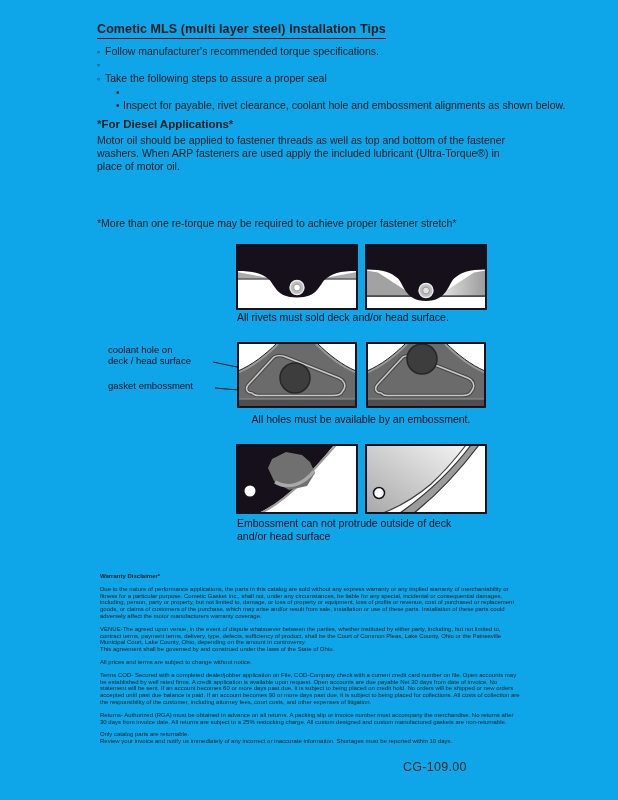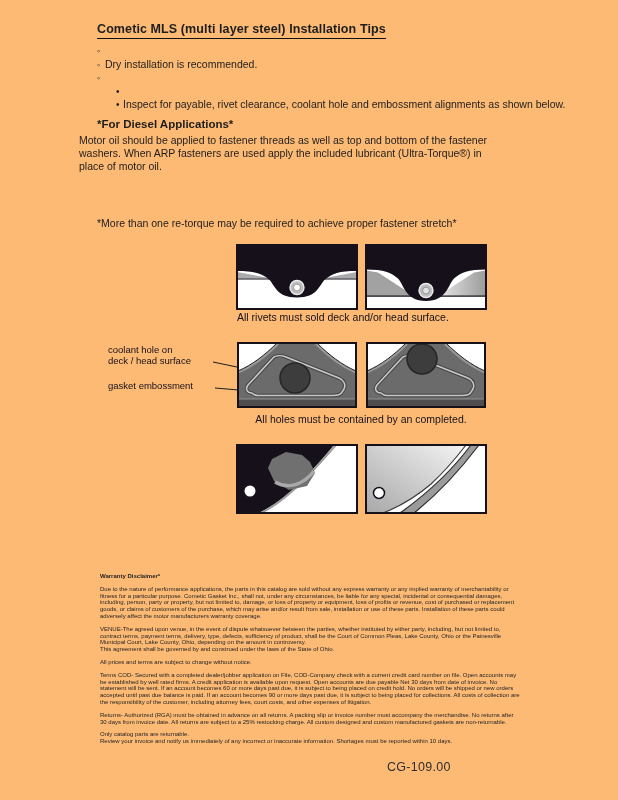--- a/index.html
+++ b/index.html
@@ -1,21 +1,21 @@
 <!DOCTYPE html>
 <html><head>
 <meta charset="utf-8">
 <style>
   * { margin: 0; padding: 0; box-sizing: border-box; }
   html, body { background: #e8e8e8; }
   .page {
     position: relative;
     width: 618px;
     height: 800px;
-    background: #fdba74;
+    background: #0ea5e9;
     color: #1d1d1d;
     font-family: "Liberation Sans", sans-serif;
     overflow: hidden;
     margin: 0 auto;
   }
   .abs { position: absolute; }
   .title {
     font-size: 12.5px;
     font-weight: bold;
     display: inline-block;
@@ -38,52 +38,53 @@
   }
   .caption { font-size: 10.5px; line-height: 13px; color: #15101a; }
   .callout {
     width: 104px; text-align: left;
     font-size: 9.5px; line-height: 10.5px; color: #15101a;
   }
   .preline { white-space: pre-line; }
   .legal { width: 420px; font-size: 6px; line-height: 6.8px; color: #242424; }
   .legal .lh { font-weight: bold; }
   .legal p { margin-top: 6px; }
-  .pagenum { font-size: 12.5px; color: #2e2e2e; letter-spacing: 0.3px; }
+  .pagenum { font-size: 12.5px; color: #2e2e2e; letter-spacing: 0.3px; margin-left: 16px; }
   svg { display: block; }
 </style>
 </head>
 <body>
 
 <div class="page">
 
   <h1 class="abs title" style="left:97px; top:22px;">Cometic MLS (multi layer steel) Installation Tips</h1>
 
   <div class="abs tips" style="left:97px; top:45px;">
     <div class="tip">
       <span class="m1">◦</span>
+      <span>Follow manufacturer's recommended torque specifications.</span>
     </div>
     <div class="tip">
       <span class="m1">◦</span>
-      <span>Dry installation is recommended.</span>
     </div>
     <div class="tip">
       <span class="m1">◦</span>
+      <span>Take the following steps to assure a proper seal</span>
     </div>
     <div class="tip sub">
       <span class="m2">•</span>
     </div>
     <div class="tip sub">
       <span class="m2">•</span>
       <span>Inspect for payable, rivet clearance, coolant hole and embossment alignments as shown below.</span>
     </div>
   </div>
 
   <h2 class="abs diesel-h" style="left:97px; top:118px;">*For Diesel Applications*</h2>
-  <p class="abs body" style="left:79px; top:134px;">Motor oil should be applied to fastener threads as well as top and bottom of the fastener washers. When ARP fasteners are used apply the included lubricant (Ultra-Torque®) in place of motor oil.</p>
+  <p class="abs body" style="left:97px; top:134px;">Motor oil should be applied to fastener threads as well as top and bottom of the fastener washers. When ARP fasteners are used apply the included lubricant (Ultra-Torque®) in place of motor oil.</p>
   <p class="abs body" style="left:97px; top:217px;">*More than one re-torque may be required to achieve proper fastener stretch*</p>
 
   <div class="abs dlabel" style="left:236px; top:229px;">RIGHT</div>
   <div class="abs dlabel" style="left:365px; top:229px;">WRONG</div>
 
   <svg class="abs" style="left:236px; top:244px;" width="122" height="66" viewBox="0 0 122 66">
     <rect x="1" y="1" width="120" height="64" fill="#ffffff"></rect>
     <polygon points="1,28 36,34.5 1,34.5" fill="#ababab"></polygon>
     <polygon points="121,28 86,34.5 121,34.5" fill="#ababab"></polygon>
     <line x1="1" y1="35" x2="121" y2="35" stroke="#15101a" stroke-width="1.2"></line>
@@ -149,21 +150,21 @@
     <path d="M1,1 H40 C28,13 15,23 1,29 Z" fill="#ffffff"></path>
     <path d="M80,1 L119,1 L119,29 C105,23 92,13 80,1 Z" fill="#ffffff"></path>
     <path d="M40,1 C28,13 15,23 1,29" stroke="#222222" stroke-width="1" fill="none"></path>
     <path d="M80,1 C92,13 105,23 119,29" stroke="#222222" stroke-width="1" fill="none"></path>
     <path d="M15,51 C10,51 8,47 11,43 L35,17 C38,13 44,13 49,15 L102,36 C107,38 109,43 107,47 L105,50 C104,52.5 100,53.5 96,53.5 L21,53.5 C17.5,53.5 16,52 15,51 Z" fill="none" stroke="#454545" stroke-width="3.6"></path>
     <path d="M15,51 C10,51 8,47 11,43 L35,17 C38,13 44,13 49,15 L102,36 C107,38 109,43 107,47 L105,50 C104,52.5 100,53.5 96,53.5 L21,53.5 C17.5,53.5 16,52 15,51 Z" fill="none" stroke="#c9c9c9" stroke-width="1.6"></path>
     <circle cx="56" cy="17" r="15" fill="#3d3d3d" stroke="#262626" stroke-width="1.5"></circle>
     <rect x="1" y="1" width="118" height="64" fill="none" stroke="#15101a" stroke-width="2"></rect>
   </svg>
 
-  <div class="abs caption" style="left:236px; top:413px; width:250px; text-align:center;">All holes must be contained by an completed.</div>
+  <div class="abs caption" style="left:236px; top:413px; width:250px; text-align:center;">All holes must be available by an embossment.</div>
 
   <div class="abs dlabel" style="left:236px; top:430px;">RIGHT</div>
   <div class="abs dlabel" style="left:365px; top:430px;">WRONG</div>
 
   <svg class="abs" style="left:236px; top:444px;" width="122" height="70" viewBox="0 0 122 70">
     <rect x="1" y="1" width="120" height="68" fill="#ffffff"></rect>
     <path d="M1,1 H98 C88,13 77,26 65,38 C53,50 39,61 23,69 H1 Z" fill="#15101a"></path>
     <path d="M25,69 C41,61 55,49 67,37 C78,26 89,13 100,1" stroke="#9c9c9c" stroke-width="2" fill="none"></path>
     <path d="M36,15 L50,8 L66,11 L74,18 L79,29 L71,42 L53,46 L38,37 L32,24 Z" fill="#707070"></path>
     <path d="M39,38 C53,46 68,40 78,27" stroke="#a9a9a9" stroke-width="3.4" fill="none"></path>
@@ -179,20 +180,22 @@
       </linearGradient>
     </defs>
     <rect x="1" y="1" width="120" height="68" fill="#ffffff"></rect>
     <path d="M1,1 H101 C91,14 79,28 66,40 C52,52 36,62 18,69 H1 Z" fill="url(#g3)"></path>
     <path d="M18,69 C36,62 52,52 66,40 C79,28 91,14 101,1" stroke="#3f3f3f" stroke-width="1.2" fill="none"></path>
     <path d="M106,1 C88,25 63,49 35,69 L49,69 C73,50 95,26 114,1 Z" fill="#9b9b9b" stroke="#2e2e2e" stroke-width="1.2"></path>
     <circle cx="14" cy="49" r="5.5" fill="#ffffff" stroke="#15101a" stroke-width="1.5"></circle>
     <rect x="1" y="1" width="120" height="68" fill="none" stroke="#15101a" stroke-width="2"></rect>
   </svg>
 
+  <div class="abs caption preline" style="left:237px; top:517px;">Embossment can not protrude outside of deck
+and/or head surface</div>
 
   <div class="abs legal" style="left:100px; top:573px;">
     <div class="lh">Warranty Disclaimer*</div>
     <p class="preline">Due to the nature of performance applications, the parts in this catalog are sold without any express warranty or any implied warranty of merchantability or fitness for a particular purpose.  Cometic Gasket Inc., shall not, under any circumstances, be liable for any special, incidental or consequential damages, including, person, party or property, but not limited to, damage, or loss of property or equipment, loss of profits or revenue, cost of purchased or replacement goods, or claims of customers of the purchase, which may arise and/or result from sale, installation or use of these parts.  Installation of these parts could adversely affect the motor manufacturers warranty coverage.</p>
     <p class="preline">VENUE-The agreed upon venue, in the event of dispute whatsoever between the parties, whether instituted by either party, including, but not limited to, contract terms, payment terms, delivery, type, defects, sufficiency of product, shall be the Court of Common Pleas, Lake County, Ohio or the Painesville Municipal Court, Lake County, Ohio, depending on the amount in controversy.
 This agreement shall be governed by and construed under the laws of the State of Ohio.</p>
     <p class="preline">All prices and terms are subject to change without notice.</p>
     <p class="preline">Terms COD- Secured with a completed dealer/jobber application on File, COD-Company check with a current credit card number on file.  Open accounts may be established by well rated firms.  A credit application is available upon request.  Open accounts are due payable Net 30 days from date of invoice.  No statement will be sent.  If an account becomes 60 or more days past due, it is subject to being placed on credit hold.  No orders will be shipped or new orders accepted until past due balance is paid.  If an account becomes 90 or more days past due, it is subject to being placed for collections.  All costs of collection are the responsibility of the customer, including attorney fees, court costs, and other expenses of litigation.</p>
     <p class="preline">Returns- Authorized (RGA) must be obtained in advance on all returns.  A packing slip or invoice number must accompany the merchandise.  No returns after 30 days from invoice date.  All returns are subject to a 25% restocking charge.  All custom designed and custom manufactured gaskets are non-returnable.</p>
     <p class="preline">Only catalog parts are returnable.

